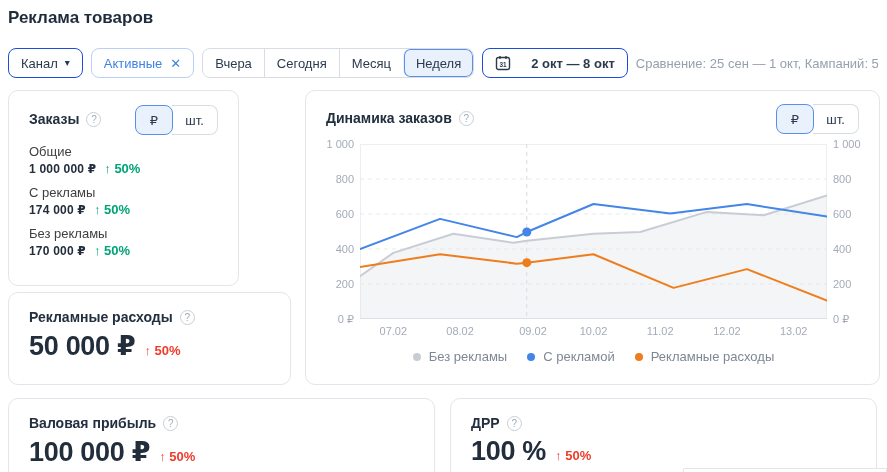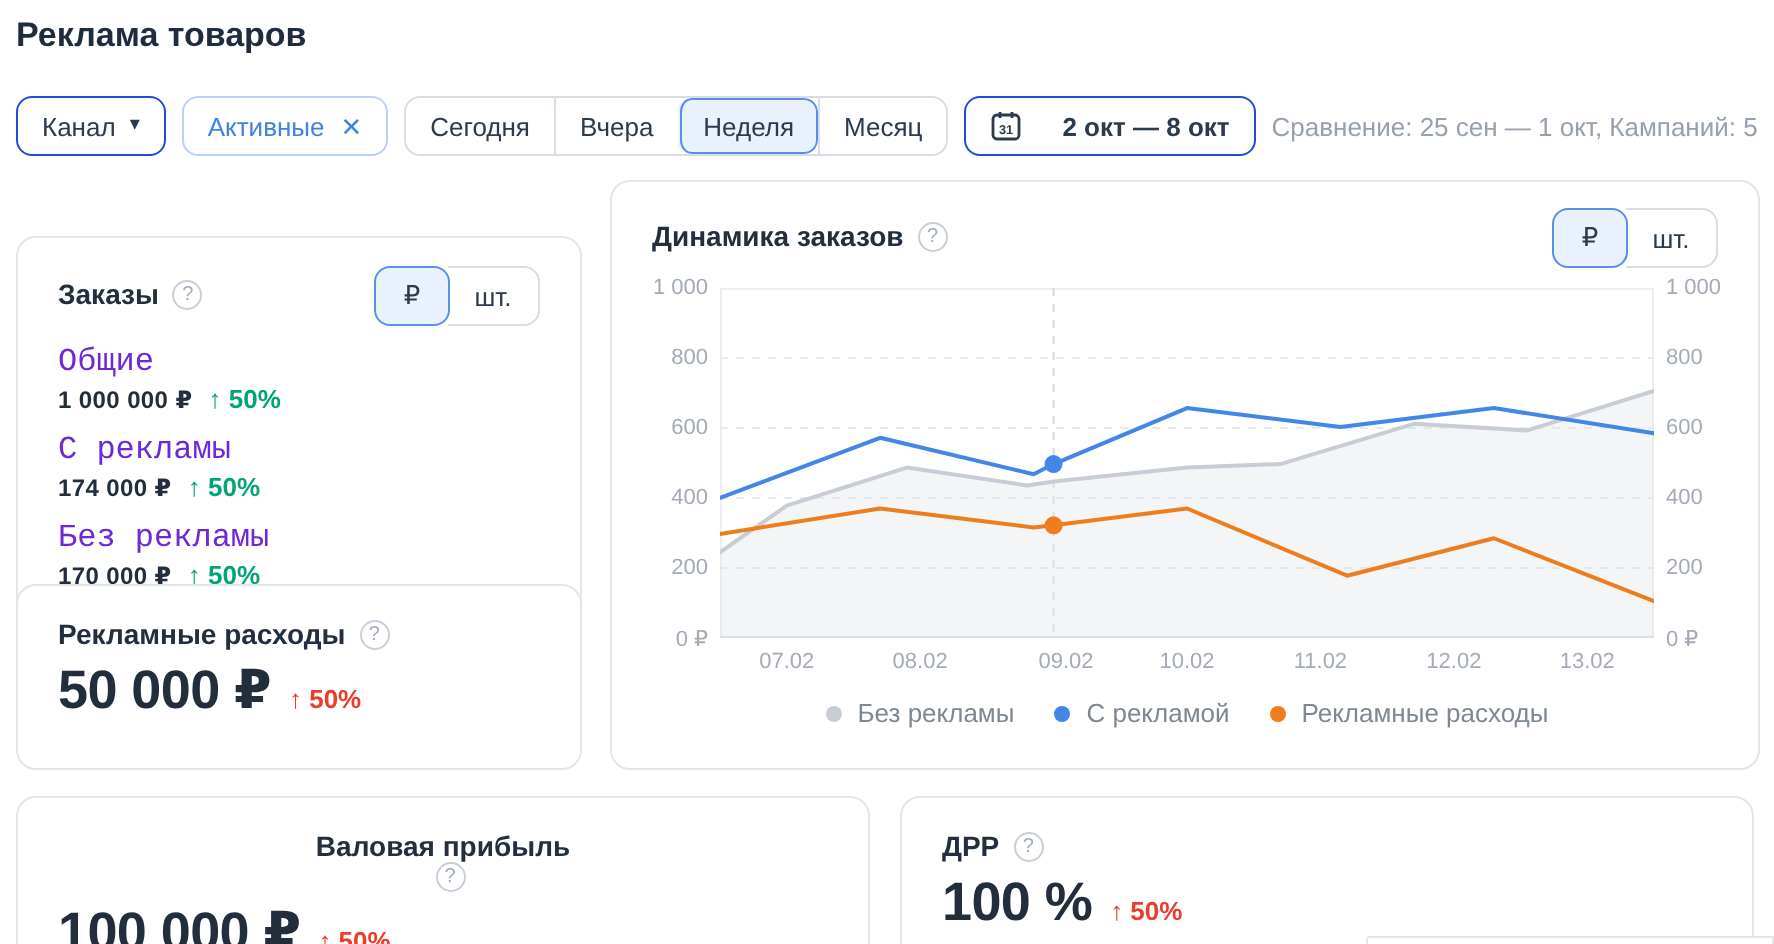--- a/index.html
+++ b/index.html
@@ -22,41 +22,41 @@
   .seg { display:flex; align-items:center; padding:0 12px; font-size:13px; color:#2b3a4d; background:transparent;
          border:none; border-left:1px solid #d9dde3; cursor:pointer; font-family:inherit; }
   .seg:first-child { border-left:none; border-radius:7px 0 0 7px; }
   .seg:last-child { border-radius:0 7px 7px 0; }
   .seg.selected { background:#e9f1fd; box-shadow:inset 0 0 0 1px #5a8fe8; border-radius:7px; border-left-color:transparent; }
   .date-btn { font-weight:600;gap:20px; }
   .compare { font-size:13px; color:#97a0ad; }
 
   
   .card { position:absolute; background:#fff; border:1px solid #e2e5ea; border-radius:10px; }
-  .card-orders   { left:8px;   top:90px;  width:283px; height:196px; padding:14px 20px;margin-top:28px; }
+  .card-orders   { left:8px;   top:90px;  width:231px; height:196px; padding:14px 20px; }
   .card-chart    { left:305px; top:90px;  width:575px; height:295px; padding:13px 20px; }
   .card-spend    { left:8px;   top:292px; width:283px; height:93px;  padding:16px 20px; }
   .card-profit   { left:8px;   top:398px; width:427px; height:90px;  padding:16px 20px; }
   .card-drr      { left:450px; top:398px; width:427px; height:90px;  padding:16px 20px; }
 
   .card-head { display:flex; align-items:flex-start; justify-content:space-between; }
   .head-left { display:flex; align-items:center; margin-top:6px; }
   .card-title { font-size:14px; font-weight:700; color:#222f3f; }
   .help { display:inline-flex; align-items:center; justify-content:center; width:15px; height:15px; margin-left:7px;
           border:1px solid #c9cfd8; border-radius:50%; font-size:10px; color:#a2abb8; cursor:pointer; flex:none; }
 
   .toggle { display:flex; }
   .tg { display:flex; align-items:center; justify-content:center; height:30px; font-size:13px; color:#2b3a4d;
         background:#fff; border:1px solid #d9dde3; cursor:pointer; font-family:inherit; }
   .tg-rub { width:38px; border-radius:8px 0 0 8px; }
   .tg-pcs { width:46px; border-left:none; border-radius:0 8px 8px 0; }
   .tg.selected { background:#e9f1fd; border:1px solid #5a8fe8; border-radius:8px; margin-right:-1px; position:relative; z-index:1; }
 
   .metric { margin-top:9px; }
-  .m-label { font-size:16px; color:#6d28d9;font-family:Liberation Mono, monospace; }
+  .m-label { font-size:13px; color:#404040; }
   .m-row { display:flex; align-items:baseline; gap:8px; margin-top:2px; }
   .m-value { font-size:12px; font-weight:700; color:#232e3d; letter-spacing:.2px; }
   .delta { font-size:13px; font-weight:700; }
   .delta.up-good { color:#00a476; }
   .delta.up-bad  { color:#ee3c2b; }
 
   .big-row { display:flex; align-items:baseline; gap:9px; margin-top:5px; }
   .big-value { font-size:27px; font-weight:700; color:#232e3d; letter-spacing:-.3px; }
 
   
@@ -93,24 +93,24 @@
       <span>Канал</span>
       <span class="caret">▾</span>
     </button>
 
     <button class="chip">
       <span>Активные</span>
       <span class="x">✕</span>
     </button>
 
     <div class="segmented">
+      <button class="seg">Вчера</button>
       <button class="seg">Сегодня</button>
-      <button class="seg">Вчера</button>
+      <button class="seg">Месяц</button>
       <button class="seg selected">Неделя</button>
-      <button class="seg">Месяц</button>
     </div>
 
     <button class="btn date-btn">
       <svg class="cal-icon" width="16" height="16" viewBox="0 0 16 16">
         <rect x="1.5" y="2.5" width="13" height="12" rx="2" fill="none" stroke="#2b3a4d" stroke-width="1.4"></rect>
         <line x1="5" y1="1" x2="5" y2="4" stroke="#2b3a4d" stroke-width="1.4"></line>
         <line x1="11" y1="1" x2="11" y2="4" stroke="#2b3a4d" stroke-width="1.4"></line>
         <text x="8" y="12.2" font-size="6.4" font-weight="bold" text-anchor="middle" fill="#2b3a4d" font-family="Liberation Sans, DejaVu Sans, sans-serif">31</text>
       </svg>
       <span>2 окт — 8 окт</span>
@@ -235,21 +235,21 @@
       <span class="card-title">Рекламные расходы</span>
       <span class="help">?</span>
     </div>
     <div class="big-row">
       <span class="big-value">50 000 ₽</span>
       <span class="delta up-bad">↑ 50%</span>
     </div>
   </section>
 
   <section class="card card-profit">
-    <div class="head-left" style="margin-top:0;flex-direction:column;">
+    <div class="head-left" style="margin-top:0;">
       <span class="card-title">Валовая прибыль</span>
       <span class="help">?</span>
     </div>
     <div class="big-row">
       <span class="big-value">100 000 ₽</span>
       <span class="delta up-bad">↑ 50%</span>
     </div>
   </section>
 
   <section class="card card-drr">

